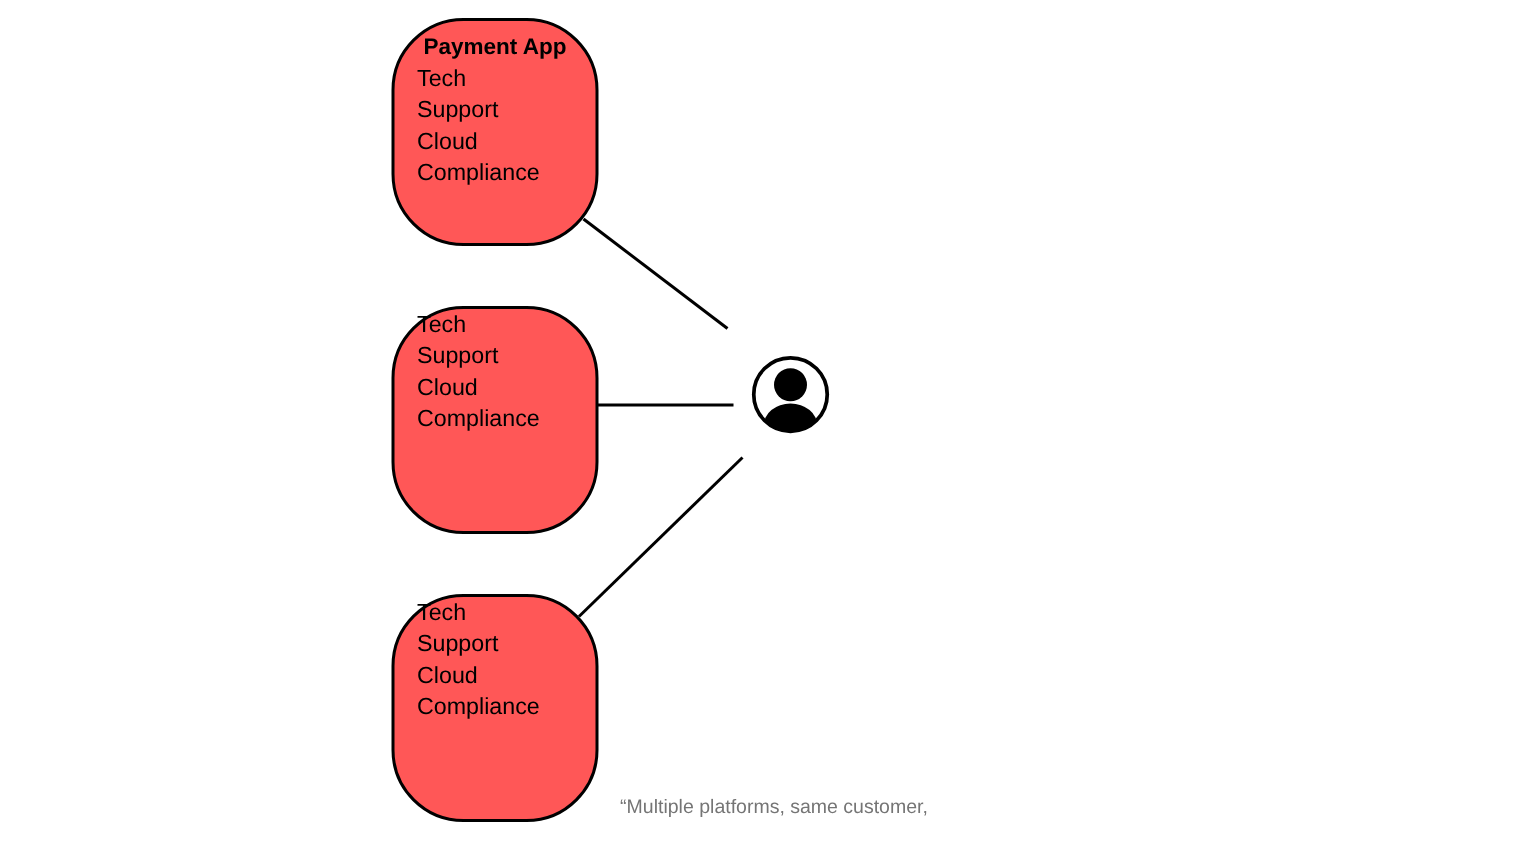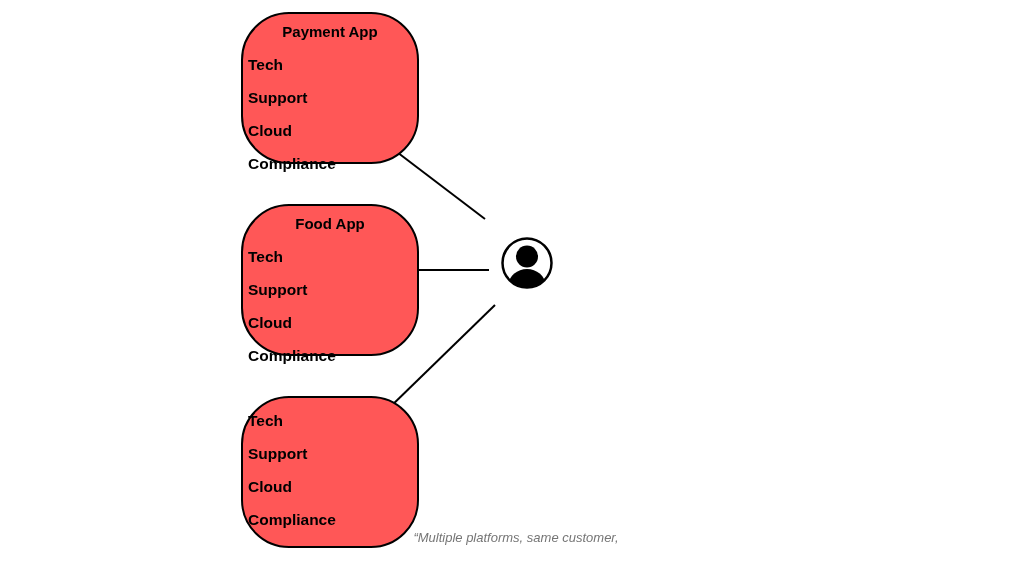--- a/index.html
+++ b/index.html
@@ -17,63 +17,61 @@
   }
   .connectors {
     position: absolute;
     left: 0; top: 0;
     width: 1024px;
     height: 576px;
     pointer-events: none;
   }
   .app-box {
     position: absolute;
-    left: 241px;
-    width: 178px;
+    left: 261px;
+    width: 138px;
     height: 152px;
     background: var(--box-fill, #FF5757);
     border: 2px solid var(--box-border, #000000);
     border-radius: 48px;
     box-sizing: border-box;
     color: #000000;
   }
   .box-payment { top: 12px; }
   .box-food    { top: 204px; }
   .box-grocery { top: 396px; }
   .box-title {
     text-align: center;
     font-weight: bold;
     font-size: 15px;
     padding-top: 8px;
     line-height: 20px;
   }
   .box-item {
-    font-weight: bold;
+    font-weight: normal;
     font-size: 15.5px;
     line-height: 21px;
-    padding-left: 5px;
-    margin-top: 12px;
+    padding-left: 15px;
   }
   .person {
     position: absolute;
     left: 499px;
     top: 235px;
     width: 56px;
     height: 56px;
   }
   .caption {
     position: absolute;
     left: 395px;
     top: 529px;
     width: 242px;
     text-align: center;
     color: var(--caption-color, #757575);
     font-size: 13px;
     line-height: 17px;
-    font-style: italic;
   }
 </style>
 </head>
 <body>
 
 <div class="canvas" style="--box-fill: #FF5757; --box-border: #000000; --caption-color: #757575;">
 
   <svg class="connectors" viewBox="0 0 1024 576">
     <line x1="389" y1="146" x2="485" y2="219" stroke="#000000" stroke-width="2"></line>
     <line x1="398" y1="270" x2="489" y2="270" stroke="#000000" stroke-width="2"></line>
@@ -82,21 +80,20 @@
 
   <div class="app-box box-payment">
     <div class="box-title">Payment App</div>
     <div class="box-item">Tech</div>
     <div class="box-item">Support</div>
     <div class="box-item">Cloud</div>
     <div class="box-item">Compliance</div>
   </div>
 
   <div class="app-box box-food">
-    <div class="box-title">Food App</div>
     <div class="box-item">Tech</div>
     <div class="box-item">Support</div>
     <div class="box-item">Cloud</div>
     <div class="box-item">Compliance</div>
   </div>
 
   <div class="app-box box-grocery">
     <div class="box-item">Tech</div>
     <div class="box-item">Support</div>
     <div class="box-item">Cloud</div>

